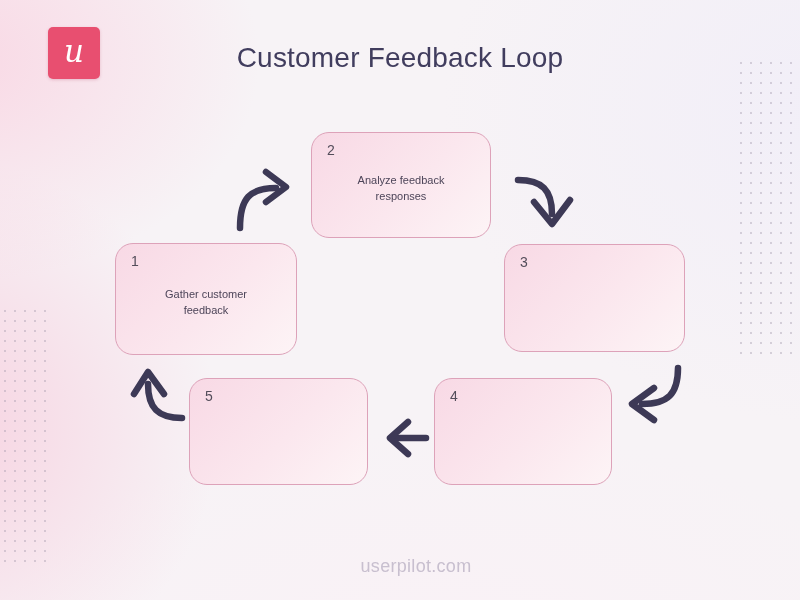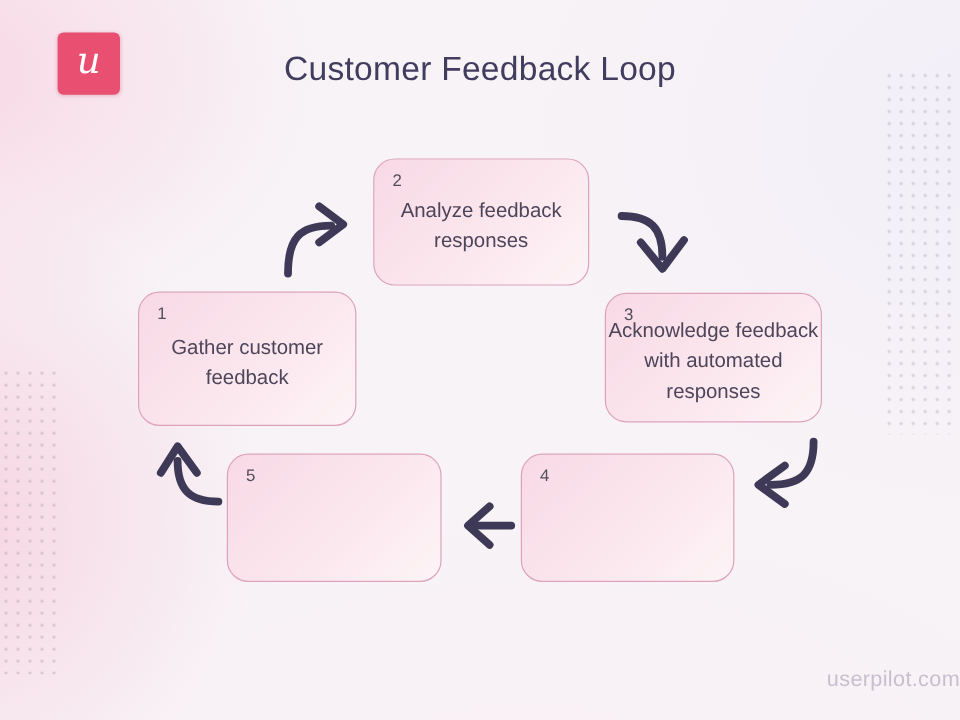--- a/index.html
+++ b/index.html
@@ -42,21 +42,21 @@
     background:linear-gradient(135deg,#f8d9e5 0%,#fbe7ee 55%,#fdf4f6 100%);
     display:flex;align-items:center;justify-content:center;
     box-sizing:border-box;
   }
   .box .num{
     position:absolute;left:15px;top:9px;
     font-size:14px;color:#534d5a;
   }
   .box .label{
     display:block;text-align:center;white-space:pre-line;
-    font-size:17px;line-height:1.5;color:#4d4559;
+    font-size:11px;line-height:1.5;color:#4d4559;
     padding-top:6px;
   }
   .box1{left:115px;top:243px;width:182px;height:112px;}
   .box2{left:311px;top:132px;width:180px;height:106px;}
   .box3{left:504px;top:244px;width:181px;height:108px;}
   .box4{left:434px;top:378px;width:178px;height:107px;}
   .box5{left:189px;top:378px;width:179px;height:107px;}
 
   .arrow{position:absolute;overflow:visible;}
   .arrow path,.arrow polyline{
@@ -64,21 +64,21 @@
     stroke-linecap:round;stroke-linejoin:round;
   }
   .arrow-a{left:228px;top:170px;width:76px;height:64px;}
   .arrow-b{left:508px;top:166px;width:72px;height:72px;}
   .arrow-c{left:614px;top:360px;width:78px;height:64px;}
   .arrow-d{left:380px;top:414px;width:50px;height:48px;}
   .arrow-e{left:126px;top:358px;width:66px;height:68px;}
 
   .footer{
     position:absolute;left:0;right:0;top:556px;
-    text-align:right;font-size:18px;color:#c8bfcf;letter-spacing:0.3px;margin-left:32px;
+    text-align:center;font-size:18px;color:#c8bfcf;letter-spacing:0.3px;margin-left:32px;
   }
 </style>
 </head>
 <body>
 
 <div class="canvas">
 
   <div class="dots dots-right"></div>
   <div class="dots dots-left"></div>
 
@@ -95,22 +95,20 @@
   </div>
 
   <div class="box box2">
     <span class="num">2</span>
     <span class="label">Analyze feedback
 responses</span>
   </div>
 
   <div class="box box3">
     <span class="num">3</span>
-    <span class="label">Acknowledge feedback
-with automated responses</span>
   </div>
 
   <div class="box box4">
     <span class="num">4</span>
   </div>
 
   <div class="box box5">
     <span class="num">5</span>
   </div>
 

